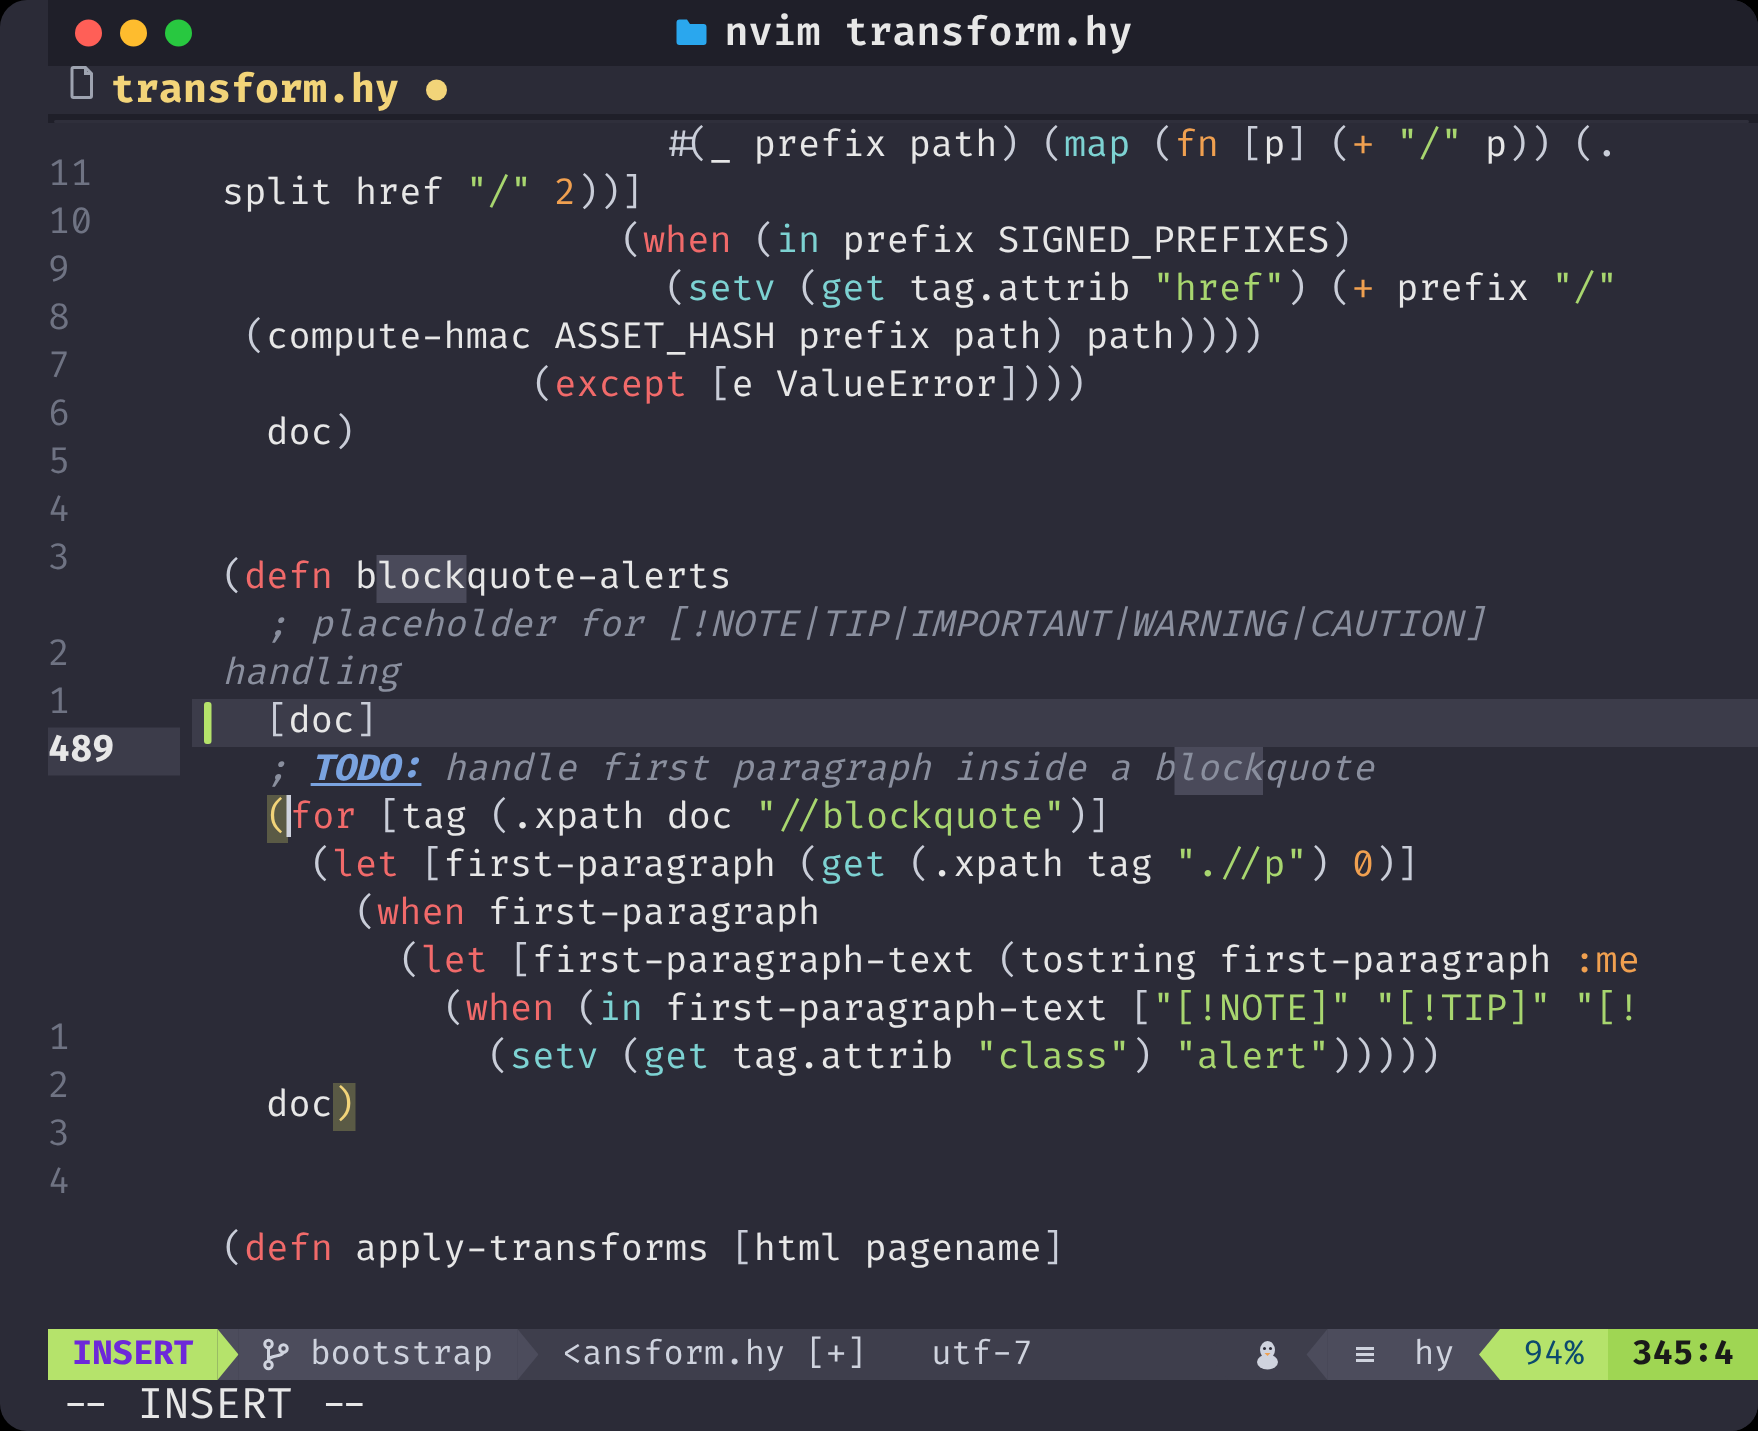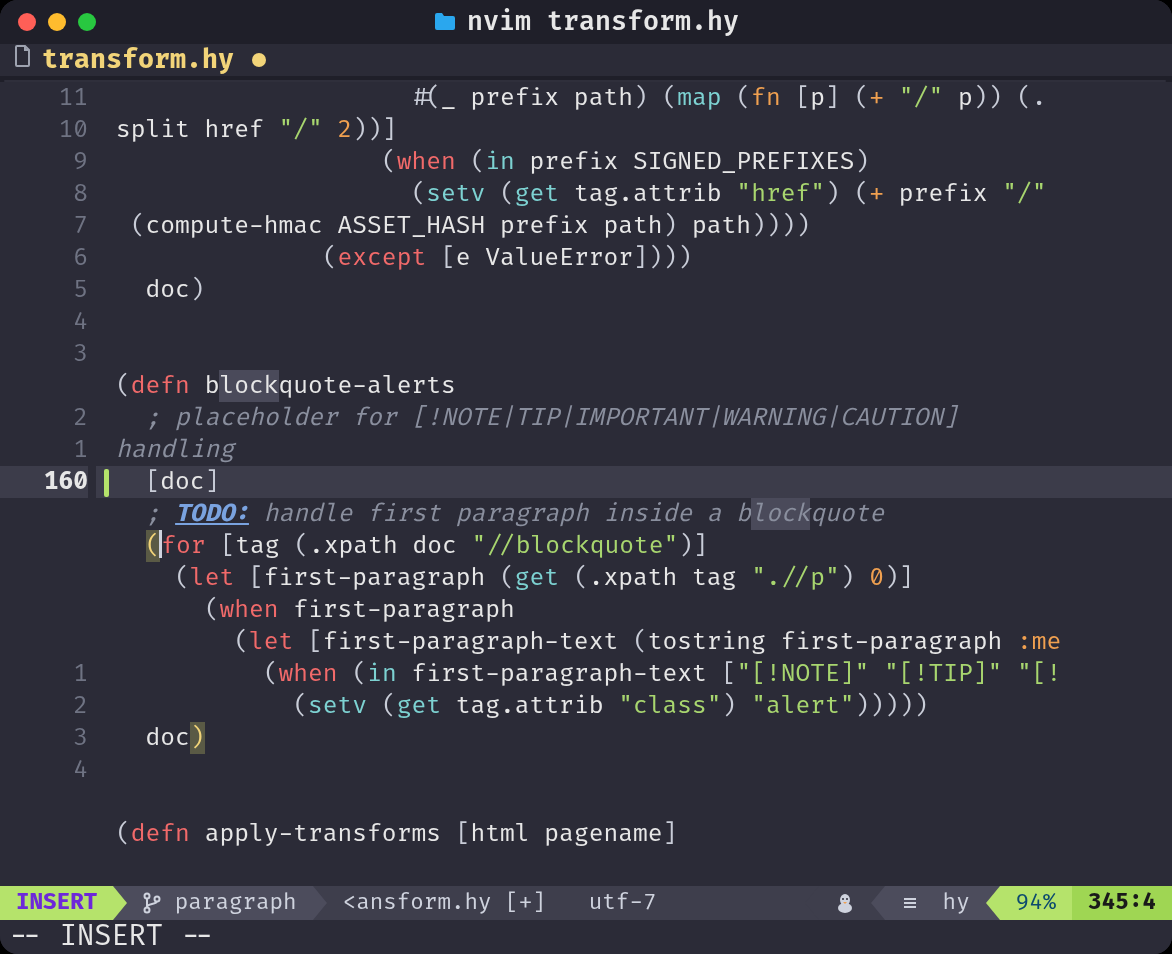--- a/index.html
+++ b/index.html
@@ -35,21 +35,21 @@
     font-family:"Fira Code","JetBrains Mono","Menlo",monospace;
     font-size:24px;
     line-height:32px;
     overflow:hidden;
   }
   .window{
     position:absolute;inset:0;
     background:var(--bg);
     border-radius:18px;
     overflow:hidden;
-    display:flex;flex-direction:column;
+    display:flex;flex-direction:column;padding-left:32px;
   }
 
   
   .titlebar{
     height:44px;
     background:var(--bg-darker);
     display:flex;align-items:center;
     position:relative;
     flex-shrink:0;
   }
@@ -88,24 +88,24 @@
   
   .editor{
     flex:1;
     display:flex;
     overflow:hidden;
     background:var(--bg);
   }
   .gutter{
     width:96px;
     flex-shrink:0;
-    text-align:right;
     color:var(--gutter);
     padding-right:8px;
     user-select:none;
+    margin-top:19px;
   }
   .signcol{
     width:20px;flex-shrink:0;
   }
   .code{
     flex:1;
     white-space:pre;
     color:var(--fg);
     overflow:hidden;
   }
@@ -237,21 +237,21 @@
         <div class="row">
           <span class="gut-num"></span>
         </div>
         <div class="row">
           <span class="gut-num">2</span>
         </div>
         <div class="row">
           <span class="gut-num">1</span>
         </div>
         <div class="row current">
-          <span class="gut-num">160</span>
+          <span class="gut-num">489</span>
         </div>
         <div class="row">
           <span class="gut-num"></span>
         </div>
         <div class="row">
           <span class="gut-num"></span>
         </div>
         <div class="row">
           <span class="gut-num"></span>
         </div>
@@ -364,21 +364,21 @@
     <div class="arrow tri-right" style="border-color:transparent transparent transparent var(--accent);background:var(--status-mid)"></div>
     <div class="seg branch">
       <span class="branch-icon">
         <svg width="18" height="22" viewBox="0 0 18 22">
             <circle cx="4" cy="4" r="2.5" fill="none" stroke="#cfd3de" stroke-width="2"></circle>
             <circle cx="4" cy="18" r="2.5" fill="none" stroke="#cfd3de" stroke-width="2"></circle>
             <circle cx="14" cy="7" r="2.5" fill="none" stroke="#cfd3de" stroke-width="2"></circle>
             <path d="M4 6v9 M14 9c0 4-10 2-10 6" fill="none" stroke="#cfd3de" stroke-width="2"></path>
           </svg>
       </span>
-      &nbsp;<span>paragraph</span>
+      &nbsp;<span>bootstrap</span>
     </div>
     <div class="arrow tri-right" style="border-color:transparent transparent transparent var(--status-mid);background:var(--status-grey)"></div>
     <div class="seg file">
       <span>&lt;ansform.hy [+]</span>
       &nbsp;&nbsp;
       <span>utf-7</span>
     </div>
     <div class="arrow tri-left" style="border-color:transparent var(--status-grey) transparent transparent;background:var(--status-grey)"></div>
     <div class="seg enc">
       <span class="linux-icon">

